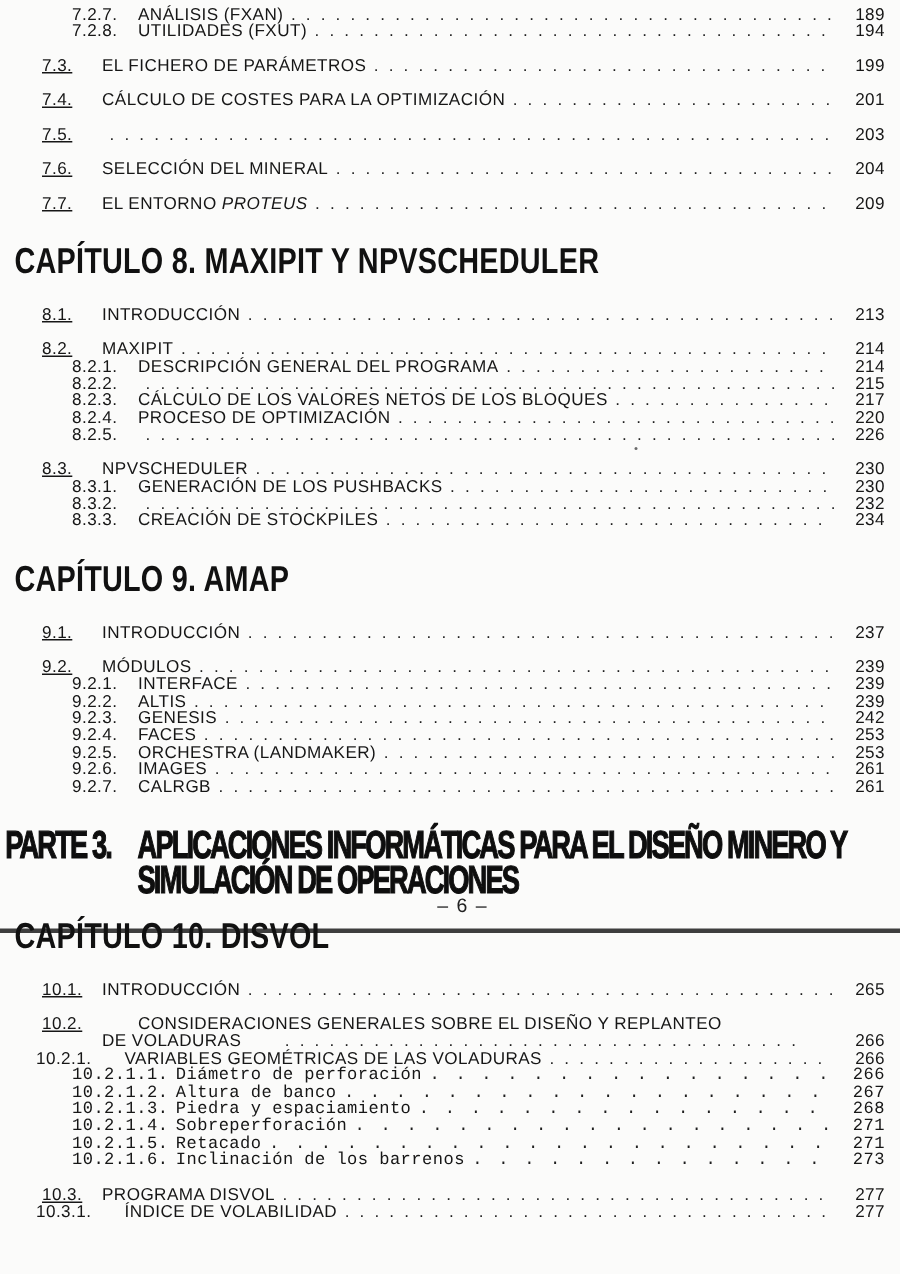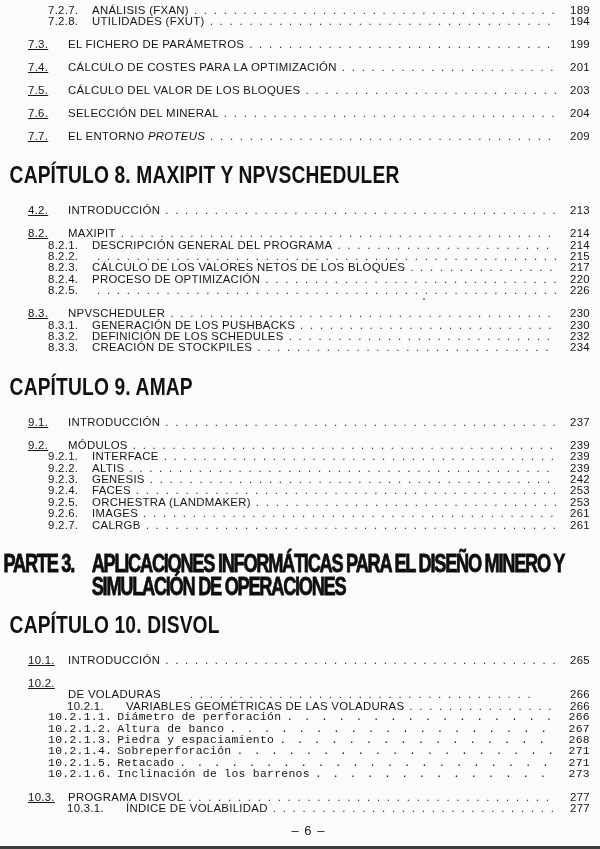--- a/index.html
+++ b/index.html
@@ -1,31 +1,31 @@
 <!DOCTYPE html>
 <html><head>
 <meta charset="utf-8">
 <style>
   html,body{margin:0;padding:0;}
   body{
     width:600px;height:849px;overflow:hidden;position:relative;
     background:#fbfbfa;color:#161616;
     font-family:"Liberation Sans",sans-serif;
   }
-  .page{width:600px;height:849px;box-sizing:border-box;position:relative;
+  .page{width:600px;height:622px;box-sizing:border-box;position:relative;
         padding:5px 10px 0 0;border-bottom:3px solid #3e3e3e;}
   
   .row{display:flex;align-items:baseline;font-size:11.4px;line-height:11.4px;letter-spacing:.3px;}
   .row.wrap{display:block;}
   .rline{display:flex;align-items:baseline;gap:24px;}
   .row.l2{margin-left:28px;}
   .row.l2 .num,.row.l2 .rline .num{flex:0 0 40px;text-decoration:underline;}
   .row.l3{margin-left:48px;}
   .row.l3 .num{flex:0 0 44px;}
-  .row.l3w{margin-left:67px;}
+  .row.l3w{margin-left:24px;}
   .row.l3w .num{flex:0 0 59px;}
   .row.l4{margin-left:48px;font-family:Liberation Mono, monospace;}
   .row.l4 .num{margin-right:5px;}
   .rline.cont{padding-left:40px;align-items:flex-end;}
   .gap{margin-top:11.5px;}
   .title{white-space:nowrap;}
   .italic{font-style:italic;}
   .leader{flex:1 1 auto;overflow:hidden;white-space:nowrap;
           word-spacing:3px;margin:0 4px 0 5px;color:#1e1e1e;}
   .pg{flex:0 0 30px;text-align:right;white-space:nowrap;}
@@ -72,39 +72,38 @@
         <span class="pg">199</span>
       </div>
       <div class="row l2 gap">
         <span class="num">7.4.</span>
         <span class="title">CÁLCULO DE COSTES PARA LA OPTIMIZACIÓN</span>
         <span class="leader">. . . . . . . . . . . . . . . . . . . . . . . . . . . . . . . . . . . . . . . . . . . . . . . . . . . . . . . . . . . . . . . . . . . . . . . . . . . . . . . . . . . . . . . . . . . . . . . . . . . . . . . . . . . . . . . . . . . . . . . .</span>
         <span class="pg">201</span>
       </div>
       <div class="row l2 gap">
         <span class="num">7.5.</span>
-        <span class="title">CÁLCULO DEL VALOR DE LOS BLOQUES</span>
         <span class="leader">. . . . . . . . . . . . . . . . . . . . . . . . . . . . . . . . . . . . . . . . . . . . . . . . . . . . . . . . . . . . . . . . . . . . . . . . . . . . . . . . . . . . . . . . . . . . . . . . . . . . . . . . . . . . . . . . . . . . . . . .</span>
         <span class="pg">203</span>
       </div>
       <div class="row l2 gap">
         <span class="num">7.6.</span>
         <span class="title">SELECCIÓN DEL MINERAL</span>
         <span class="leader">. . . . . . . . . . . . . . . . . . . . . . . . . . . . . . . . . . . . . . . . . . . . . . . . . . . . . . . . . . . . . . . . . . . . . . . . . . . . . . . . . . . . . . . . . . . . . . . . . . . . . . . . . . . . . . . . . . . . . . . .</span>
         <span class="pg">204</span>
       </div>
       <div class="row l2 gap">
         <span class="num">7.7.</span>
         <span class="title"><span>EL ENTORNO </span><span class="italic">PROTEUS</span></span>
         <span class="leader">. . . . . . . . . . . . . . . . . . . . . . . . . . . . . . . . . . . . . . . . . . . . . . . . . . . . . . . . . . . . . . . . . . . . . . . . . . . . . . . . . . . . . . . . . . . . . . . . . . . . . . . . . . . . . . . . . . . . . . . .</span>
         <span class="pg">209</span>
       </div>
       <div class="chap">CAPÍTULO 8. MAXIPIT Y NPVSCHEDULER</div>
       <div class="row l2">
-        <span class="num">4.2.</span>
+        <span class="num">8.1.</span>
         <span class="title">INTRODUCCIÓN</span>
         <span class="leader">. . . . . . . . . . . . . . . . . . . . . . . . . . . . . . . . . . . . . . . . . . . . . . . . . . . . . . . . . . . . . . . . . . . . . . . . . . . . . . . . . . . . . . . . . . . . . . . . . . . . . . . . . . . . . . . . . . . . . . . .</span>
         <span class="pg">213</span>
       </div>
       <div class="row l2 gap">
         <span class="num">8.2.</span>
         <span class="title">MAXIPIT</span>
         <span class="leader">. . . . . . . . . . . . . . . . . . . . . . . . . . . . . . . . . . . . . . . . . . . . . . . . . . . . . . . . . . . . . . . . . . . . . . . . . . . . . . . . . . . . . . . . . . . . . . . . . . . . . . . . . . . . . . . . . . . . . . . .</span>
         <span class="pg">214</span>
       </div>
@@ -143,21 +142,20 @@
         <span class="pg">230</span>
       </div>
       <div class="row l3">
         <span class="num">8.3.1.</span>
         <span class="title">GENERACIÓN DE LOS PUSHBACKS</span>
         <span class="leader">. . . . . . . . . . . . . . . . . . . . . . . . . . . . . . . . . . . . . . . . . . . . . . . . . . . . . . . . . . . . . . . . . . . . . . . . . . . . . . . . . . . . . . . . . . . . . . . . . . . . . . . . . . . . . . . . . . . . . . . .</span>
         <span class="pg">230</span>
       </div>
       <div class="row l3">
         <span class="num">8.3.2.</span>
-        <span class="title">DEFINICIÓN DE LOS SCHEDULES</span>
         <span class="leader">. . . . . . . . . . . . . . . . . . . . . . . . . . . . . . . . . . . . . . . . . . . . . . . . . . . . . . . . . . . . . . . . . . . . . . . . . . . . . . . . . . . . . . . . . . . . . . . . . . . . . . . . . . . . . . . . . . . . . . . .</span>
         <span class="pg">232</span>
       </div>
       <div class="row l3">
         <span class="num">8.3.3.</span>
         <span class="title">CREACIÓN DE STOCKPILES</span>
         <span class="leader">. . . . . . . . . . . . . . . . . . . . . . . . . . . . . . . . . . . . . . . . . . . . . . . . . . . . . . . . . . . . . . . . . . . . . . . . . . . . . . . . . . . . . . . . . . . . . . . . . . . . . . . . . . . . . . . . . . . . . . . .</span>
         <span class="pg">234</span>
       </div>
       <div class="chap">CAPÍTULO 9. AMAP</div>
@@ -227,20 +225,21 @@
       <div class="chap">CAPÍTULO 10. DISVOL</div>
       <div class="row l2">
         <span class="num">10.1.</span>
         <span class="title">INTRODUCCIÓN</span>
         <span class="leader">. . . . . . . . . . . . . . . . . . . . . . . . . . . . . . . . . . . . . . . . . . . . . . . . . . . . . . . . . . . . . . . . . . . . . . . . . . . . . . . . . . . . . . . . . . . . . . . . . . . . . . . . . . . . . . . . . . . . . . . .</span>
         <span class="pg">265</span>
       </div>
       <div class="row l2 gap wrap">
         <div class="rline">
           <span class="num">10.2.</span>
+          <span class="title">CONSIDERACIONES GENERALES SOBRE EL DISEÑO Y REPLANTEO</span>
         </div>
         <div class="rline cont">
           <span class="title">DE VOLADURAS</span>
           <span class="leader">. . . . . . . . . . . . . . . . . . . . . . . . . . . . . . . . . . . . . . . . . . . . . . . . . . . . . . . . . . . . . . . . . . . . . . . . . . . . . . . . . . . . . . . . . . . . . . . . . . . . . . . . . . . . . . . . . . . . . . . .</span>
           <span class="pg">266</span>
         </div>
       </div>
       <div class="row l3w">
         <span class="num">10.2.1.</span>
         <span class="title">VARIABLES GEOMÉTRICAS DE LAS VOLADURAS</span>

